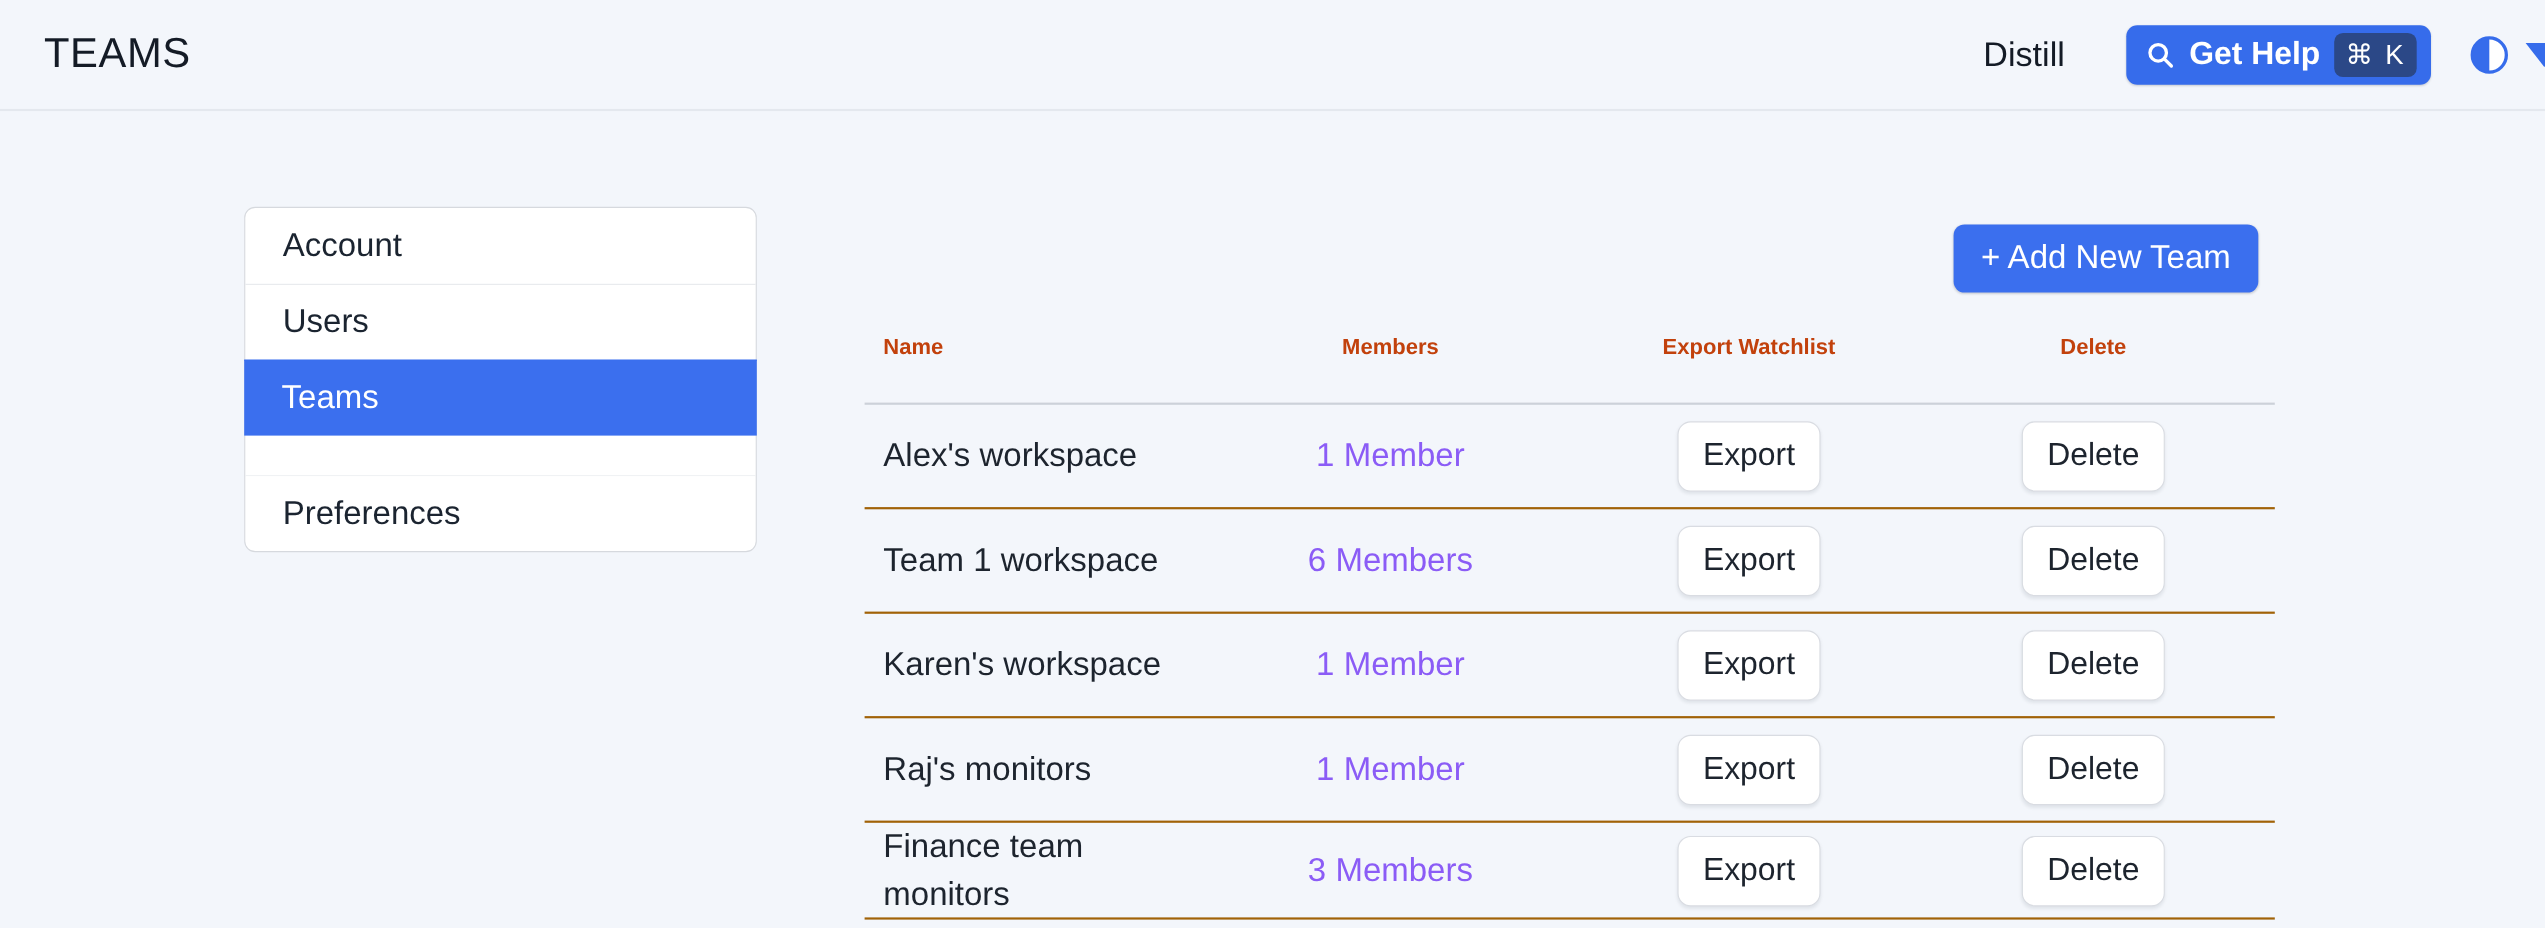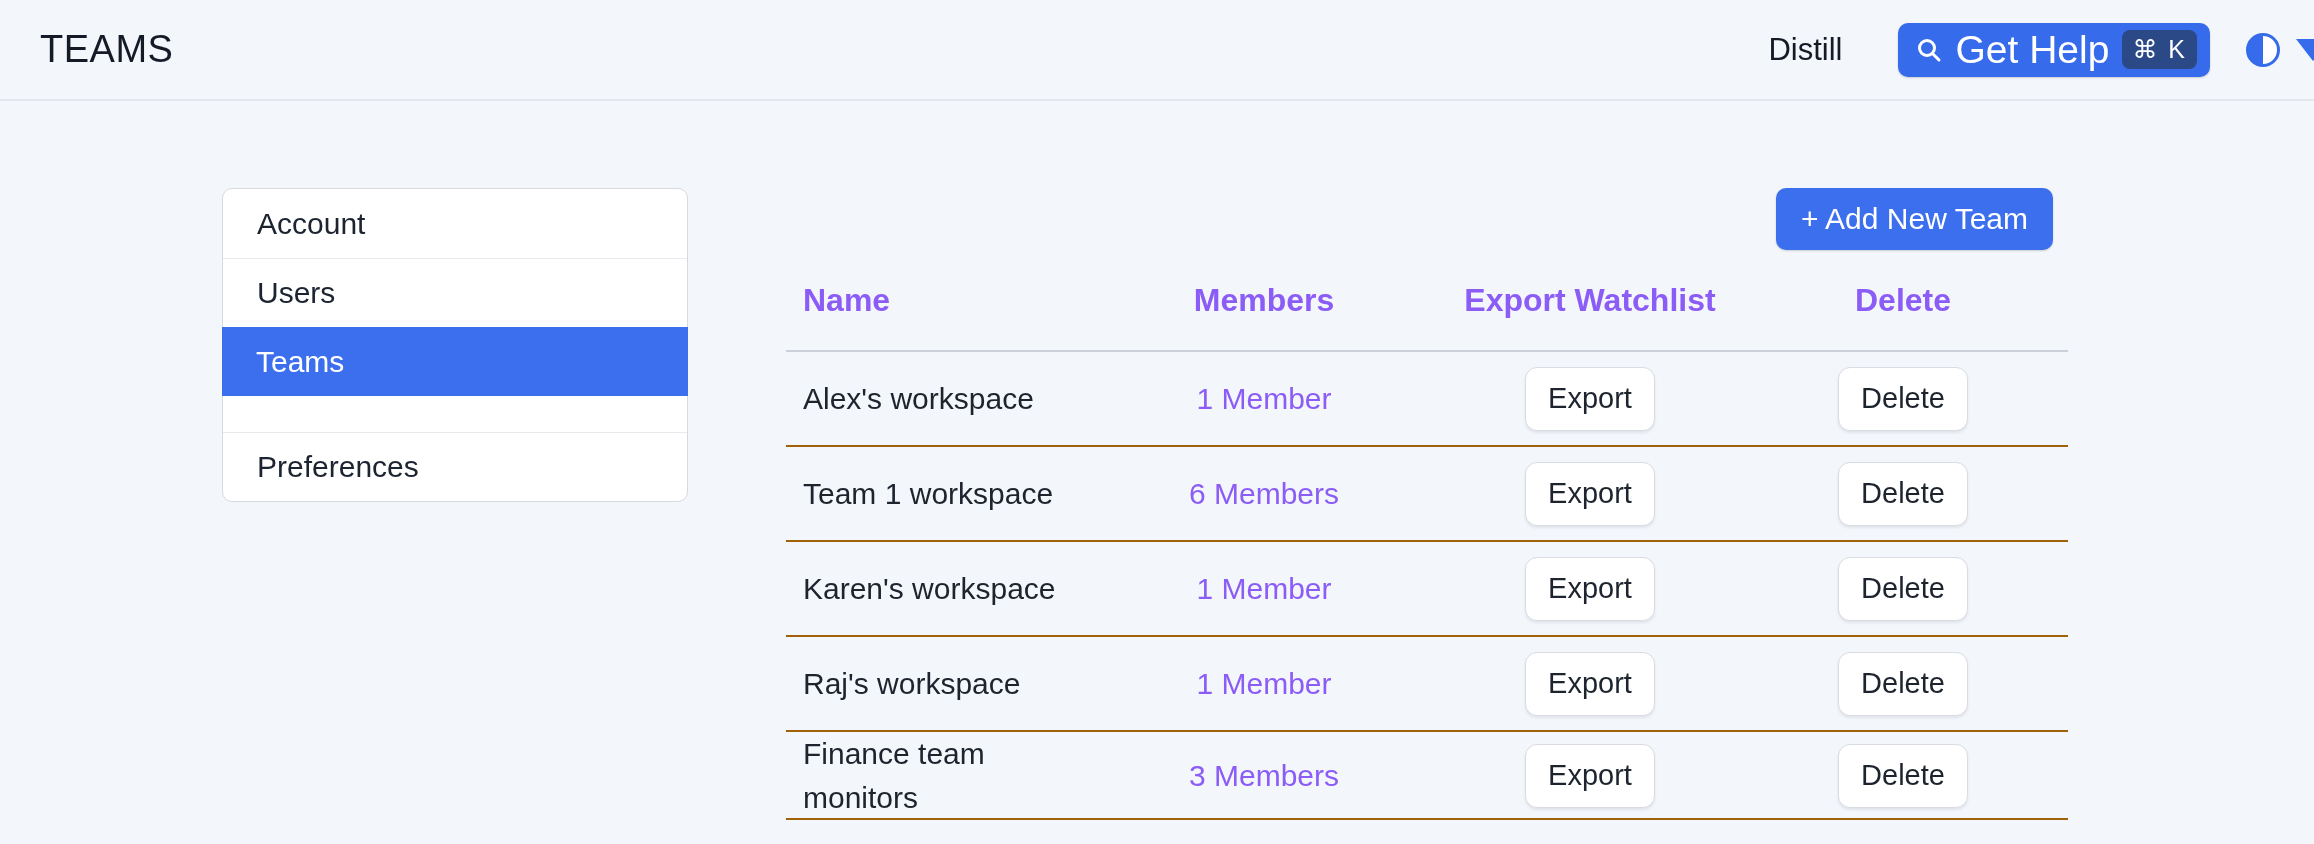--- a/index.html
+++ b/index.html
@@ -24,21 +24,21 @@
   .topbar-right { display:flex; align-items:center; height:100%; }
   .brand { font-size:31px; font-weight:500; color:#141b26; margin-right:56px; }
 
   .get-help-btn {
     display:flex; align-items:center; gap:13px;
     height:54px; padding:0 13px 0 18px;
     background:#366ceb; border:none; border-radius:10px;
     color:#fff; cursor:pointer; margin-right:34px;
     box-shadow:0 1px 2px rgba(16,24,40,.18);
   }
-  .get-help-btn .gh-label { font-size:39px; font-weight:400; }
+  .get-help-btn .gh-label { font-size:29px; font-weight:700; }
   .kbd-badge {
     background:#2b4887; border-radius:8px; padding:5px 10px;
     font-size:25px; color:#fff; letter-spacing:2px; white-space:nowrap;
   }
   .theme-icon { width:38px; height:38px; margin-right:8px; flex:none; }
   .caret-down {
     width:0; height:0; flex:none;
     border-left:17px solid transparent;
     border-right:17px solid transparent;
     border-top:22px solid #366ceb;
@@ -58,36 +58,36 @@
   }
   .side-item:first-child { border-top:none; border-radius:9px 9px 0 0; }
   .side-item:last-child { border-radius:0 0 9px 9px;margin-top:36px; }
   .side-item.active {
     background:#3b6fee; color:#fff; border-top-color:#3b6fee;
     margin:0 -1px;
   }
   .side-item.active + .side-item { border-top-color:#e7e9ed; }
 
   
-  .main { position:absolute; left:786px; top:188px; width:1282px; }
+  .main { position:absolute; left:786px; top:204px; width:1282px; }
   .add-row { height:62px; display:flex; justify-content:flex-end; padding-right:15px; }
   .add-team-btn {
     height:62px; padding:0 25px; border:none; border-radius:10px;
     background:#3b6fee; color:#fff; font-size:30px; cursor:pointer;
     font-family:inherit;
     box-shadow:0 1px 2px rgba(16,24,40,.18);
   }
 
   .thead, .trow {
     display:grid;
     grid-template-columns:300px 356px 296px 330px;
     align-items:center;
   }
   .thead { height:102px; border-bottom:2px solid #ccd1d9; }
-  .hcell { font-size:32px; font-weight:700; color:#8b5cf6; text-align:center; }
+  .hcell { font-size:20px; font-weight:700; color:#c2410c; text-align:center; }
   .hcell.name { text-align:left; padding-left:17px; }
 
   .trow { height:95px; border-bottom:2px solid #a16207; }
   .trow.tall { height:88px; }
   .cell { text-align:center; }
   .cell.name {
     text-align:left; padding-left:17px; padding-right:20px;
     font-size:30px; color:#1d242e; line-height:1.45;
   }
   .members-link {
@@ -167,21 +167,21 @@
   </div>
 
   <div class="trow">
     <div class="cell name">Karen's workspace</div>
     <div class="cell"><a class="members-link">1 Member</a></div>
     <div class="cell"><button class="wbtn">Export</button></div>
     <div class="cell"><button class="wbtn">Delete</button></div>
   </div>
 
   <div class="trow">
-    <div class="cell name">Raj's workspace</div>
+    <div class="cell name">Raj's monitors</div>
     <div class="cell"><a class="members-link">1 Member</a></div>
     <div class="cell"><button class="wbtn">Export</button></div>
     <div class="cell"><button class="wbtn">Delete</button></div>
   </div>
 
   <div class="trow tall">
     <div class="cell name">Finance team monitors</div>
     <div class="cell"><a class="members-link">3 Members</a></div>
     <div class="cell"><button class="wbtn">Export</button></div>
     <div class="cell"><button class="wbtn">Delete</button></div>

